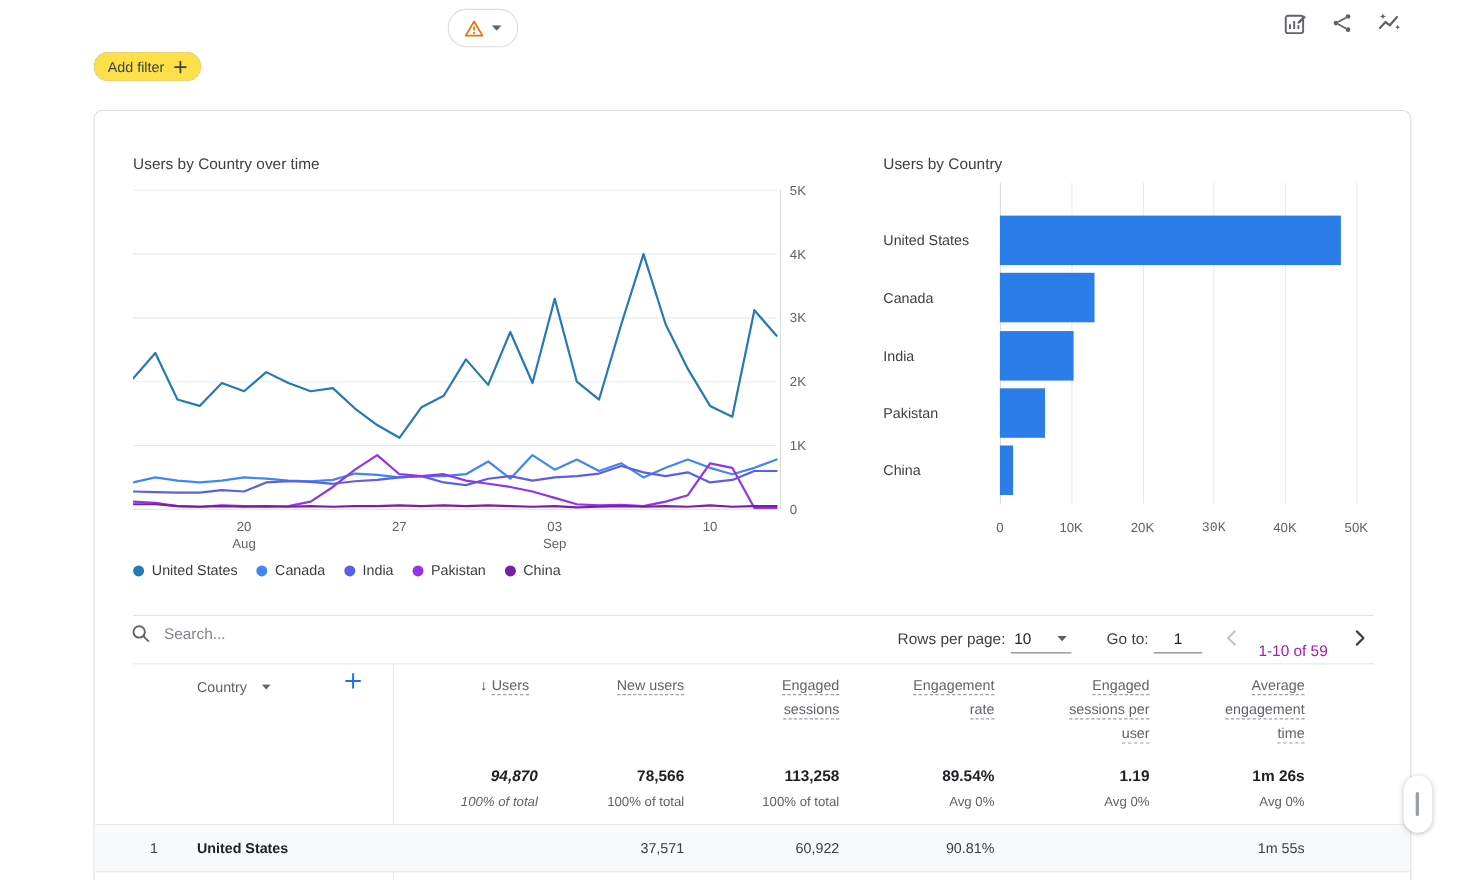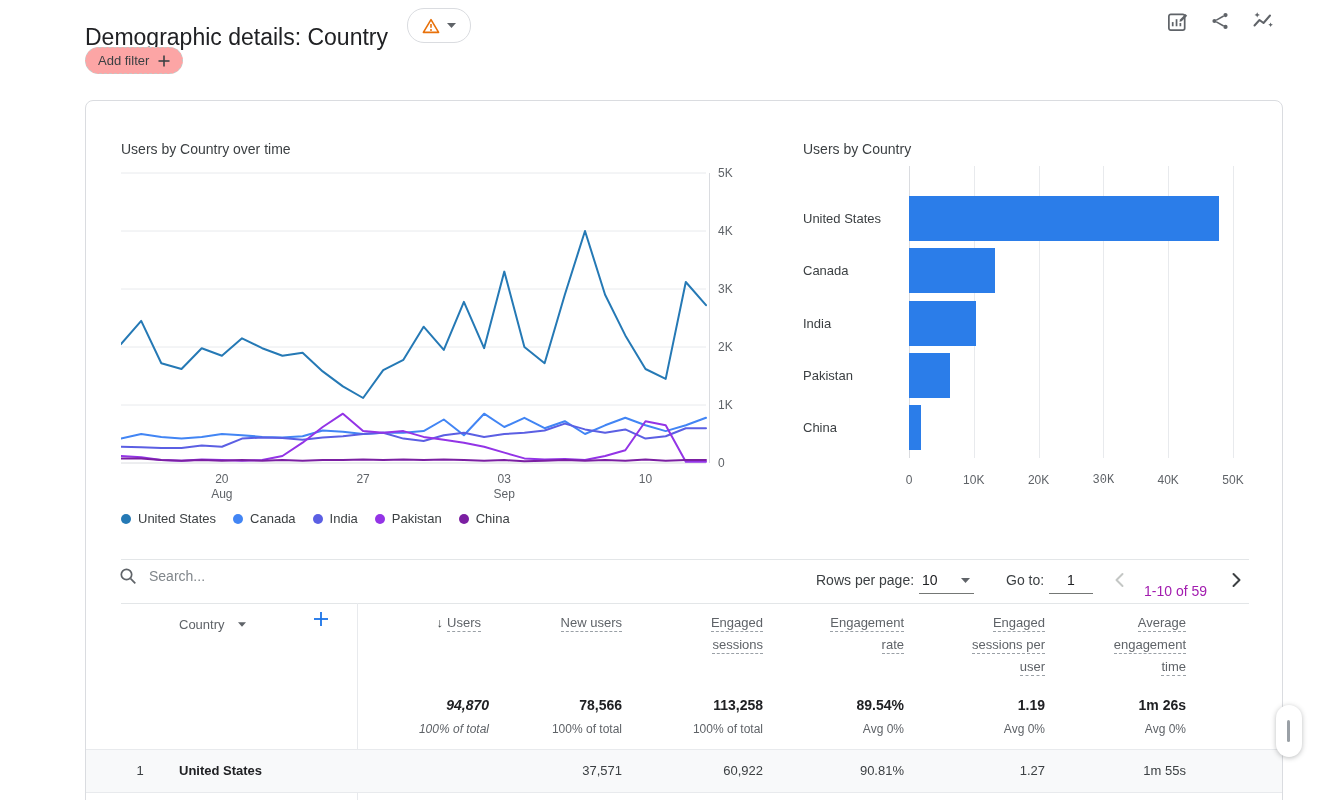--- a/index.html
+++ b/index.html
@@ -6,21 +6,21 @@
   .page{position:relative;width:1333px;height:800px;background:#fff;overflow:hidden;
         font-family:"Liberation Sans",sans-serif;color:#202124;}
 
   
   .page-title{position:absolute;left:85px;top:9px;font-size:23px;font-weight:400;color:#202124;white-space:nowrap;}
   .status-pill{position:absolute;left:407px;top:8px;width:62px;height:33px;border:1px solid #dadce0;
                border-radius:17px;background:#fff;display:flex;align-items:center;justify-content:center;gap:7px;cursor:pointer;}
   .header-actions{position:absolute;right:57px;top:8px;display:flex;gap:17px;align-items:center;}
   .icon-btn{width:26px;height:26px;display:flex;align-items:center;justify-content:center;cursor:pointer;background:none;border:none;padding:0;}
   .add-filter{position:absolute;left:85px;top:47px;height:27px;border:1px dashed #c4c7c5;border-radius:15px;
-              background:#fca5a5;display:flex;align-items:center;gap:9px;padding:0 12px;font-size:13px;color:#3c4043;cursor:pointer;}
+              background:#fde047;display:flex;align-items:center;gap:9px;padding:0 12px;font-size:13px;color:#3c4043;cursor:pointer;}
 
   
   .card{position:absolute;left:85px;top:100px;width:1196px;height:720px;border:1px solid #dadce0;
         border-radius:8px;background:#fff;}
   .panel-title{position:absolute;font-size:14px;font-weight:normal;color:#3c4043;white-space:nowrap;}
   #line-title{left:35px;top:28px;}
   #bar-title{left:717px;top:28px;}
   #line-chart-svg{position:absolute;left:35px;top:60px;}
   #line-legend{position:absolute;left:35px;top:410px;display:flex;gap:17px;align-items:center;}
   .legend-item{display:flex;align-items:center;gap:7px;font-size:13px;color:#3c4043;}
@@ -67,21 +67,20 @@
 
   .scroll-pill{position:absolute;left:1190px;top:604px;width:26px;height:52px;background:#fff;border-radius:14px;
                box-shadow:0 1px 5px rgba(60,64,67,.35);cursor:grab;}
   .scroll-pill::after{content:"";position:absolute;left:11px;top:15px;width:3px;height:22px;background:#9aa0a6;border-radius:2px;}
 </style>
 </head>
 <body>
 
 <div class="page">
 
-  <h1 class="page-title">Demographic details: Country</h1>
 
   <div class="status-pill">
     <span style="display:flex;">
       <svg width="18" height="16" viewBox="0 0 18 16">
         <path d="M9 1.6 L16.6 14.4 H1.4 Z" fill="none" stroke="#e8710a" stroke-width="1.6" stroke-linejoin="round"></path>
         <line x1="9" y1="6" x2="9" y2="9.8" stroke="#e8710a" stroke-width="1.6"></line>
         <circle cx="9" cy="12" r="1" fill="#e8710a"></circle>
       </svg>
     </span>
     <span style="display:flex;">
@@ -321,20 +320,19 @@
           <div class="ts">Avg 0%</div>
         </div>
       </div>
     <div id="data-rows">
         <div class="data-row" style="top: 648px;">
           <span class="row-index">1</span>
           <span class="row-dim">United States</span>
           <span class="row-cell" style="left: 395px;">37,571</span>
           <span class="row-cell" style="left: 536px;">60,922</span>
           <span class="row-cell" style="left: 677px;">90.81%</span>
-          <span class="row-cell" style="left: 818px;">1.27</span>
           <span class="row-cell" style="left: 959px;">1m 55s</span>
         </div>
       </div>
 
     <div class="scroll-pill"></div>
   </section>
 </div>
 
 </body></html>

